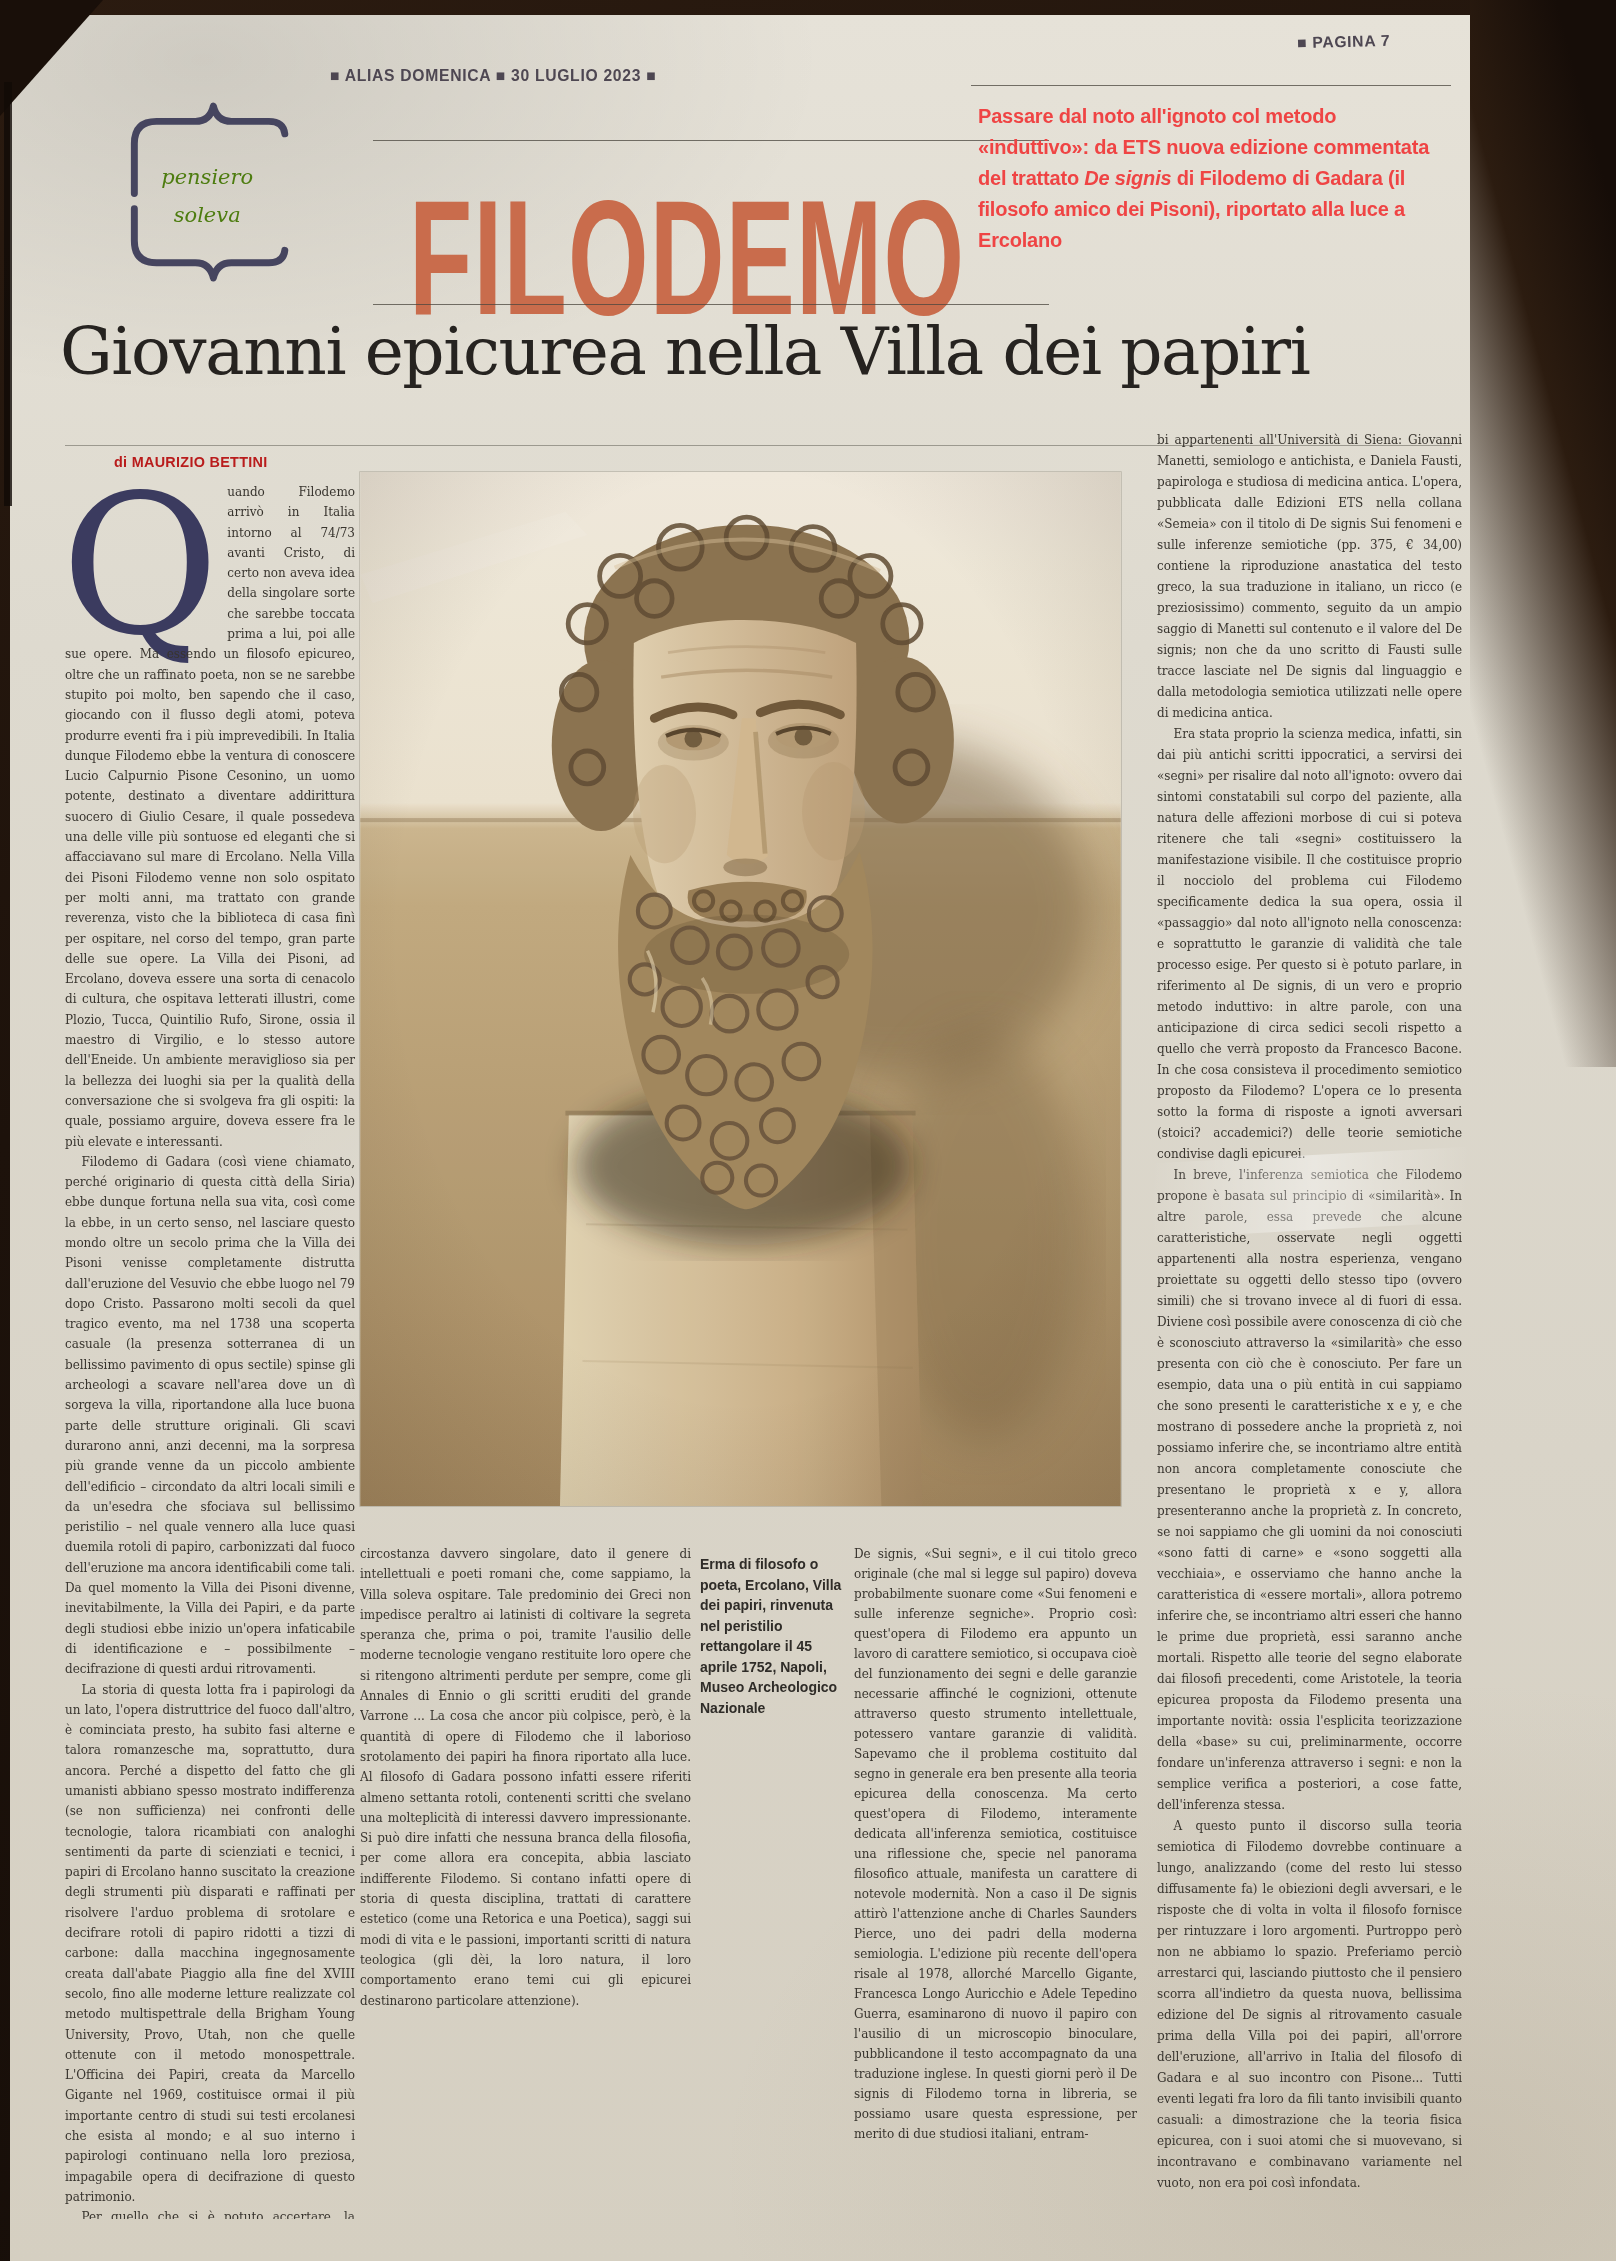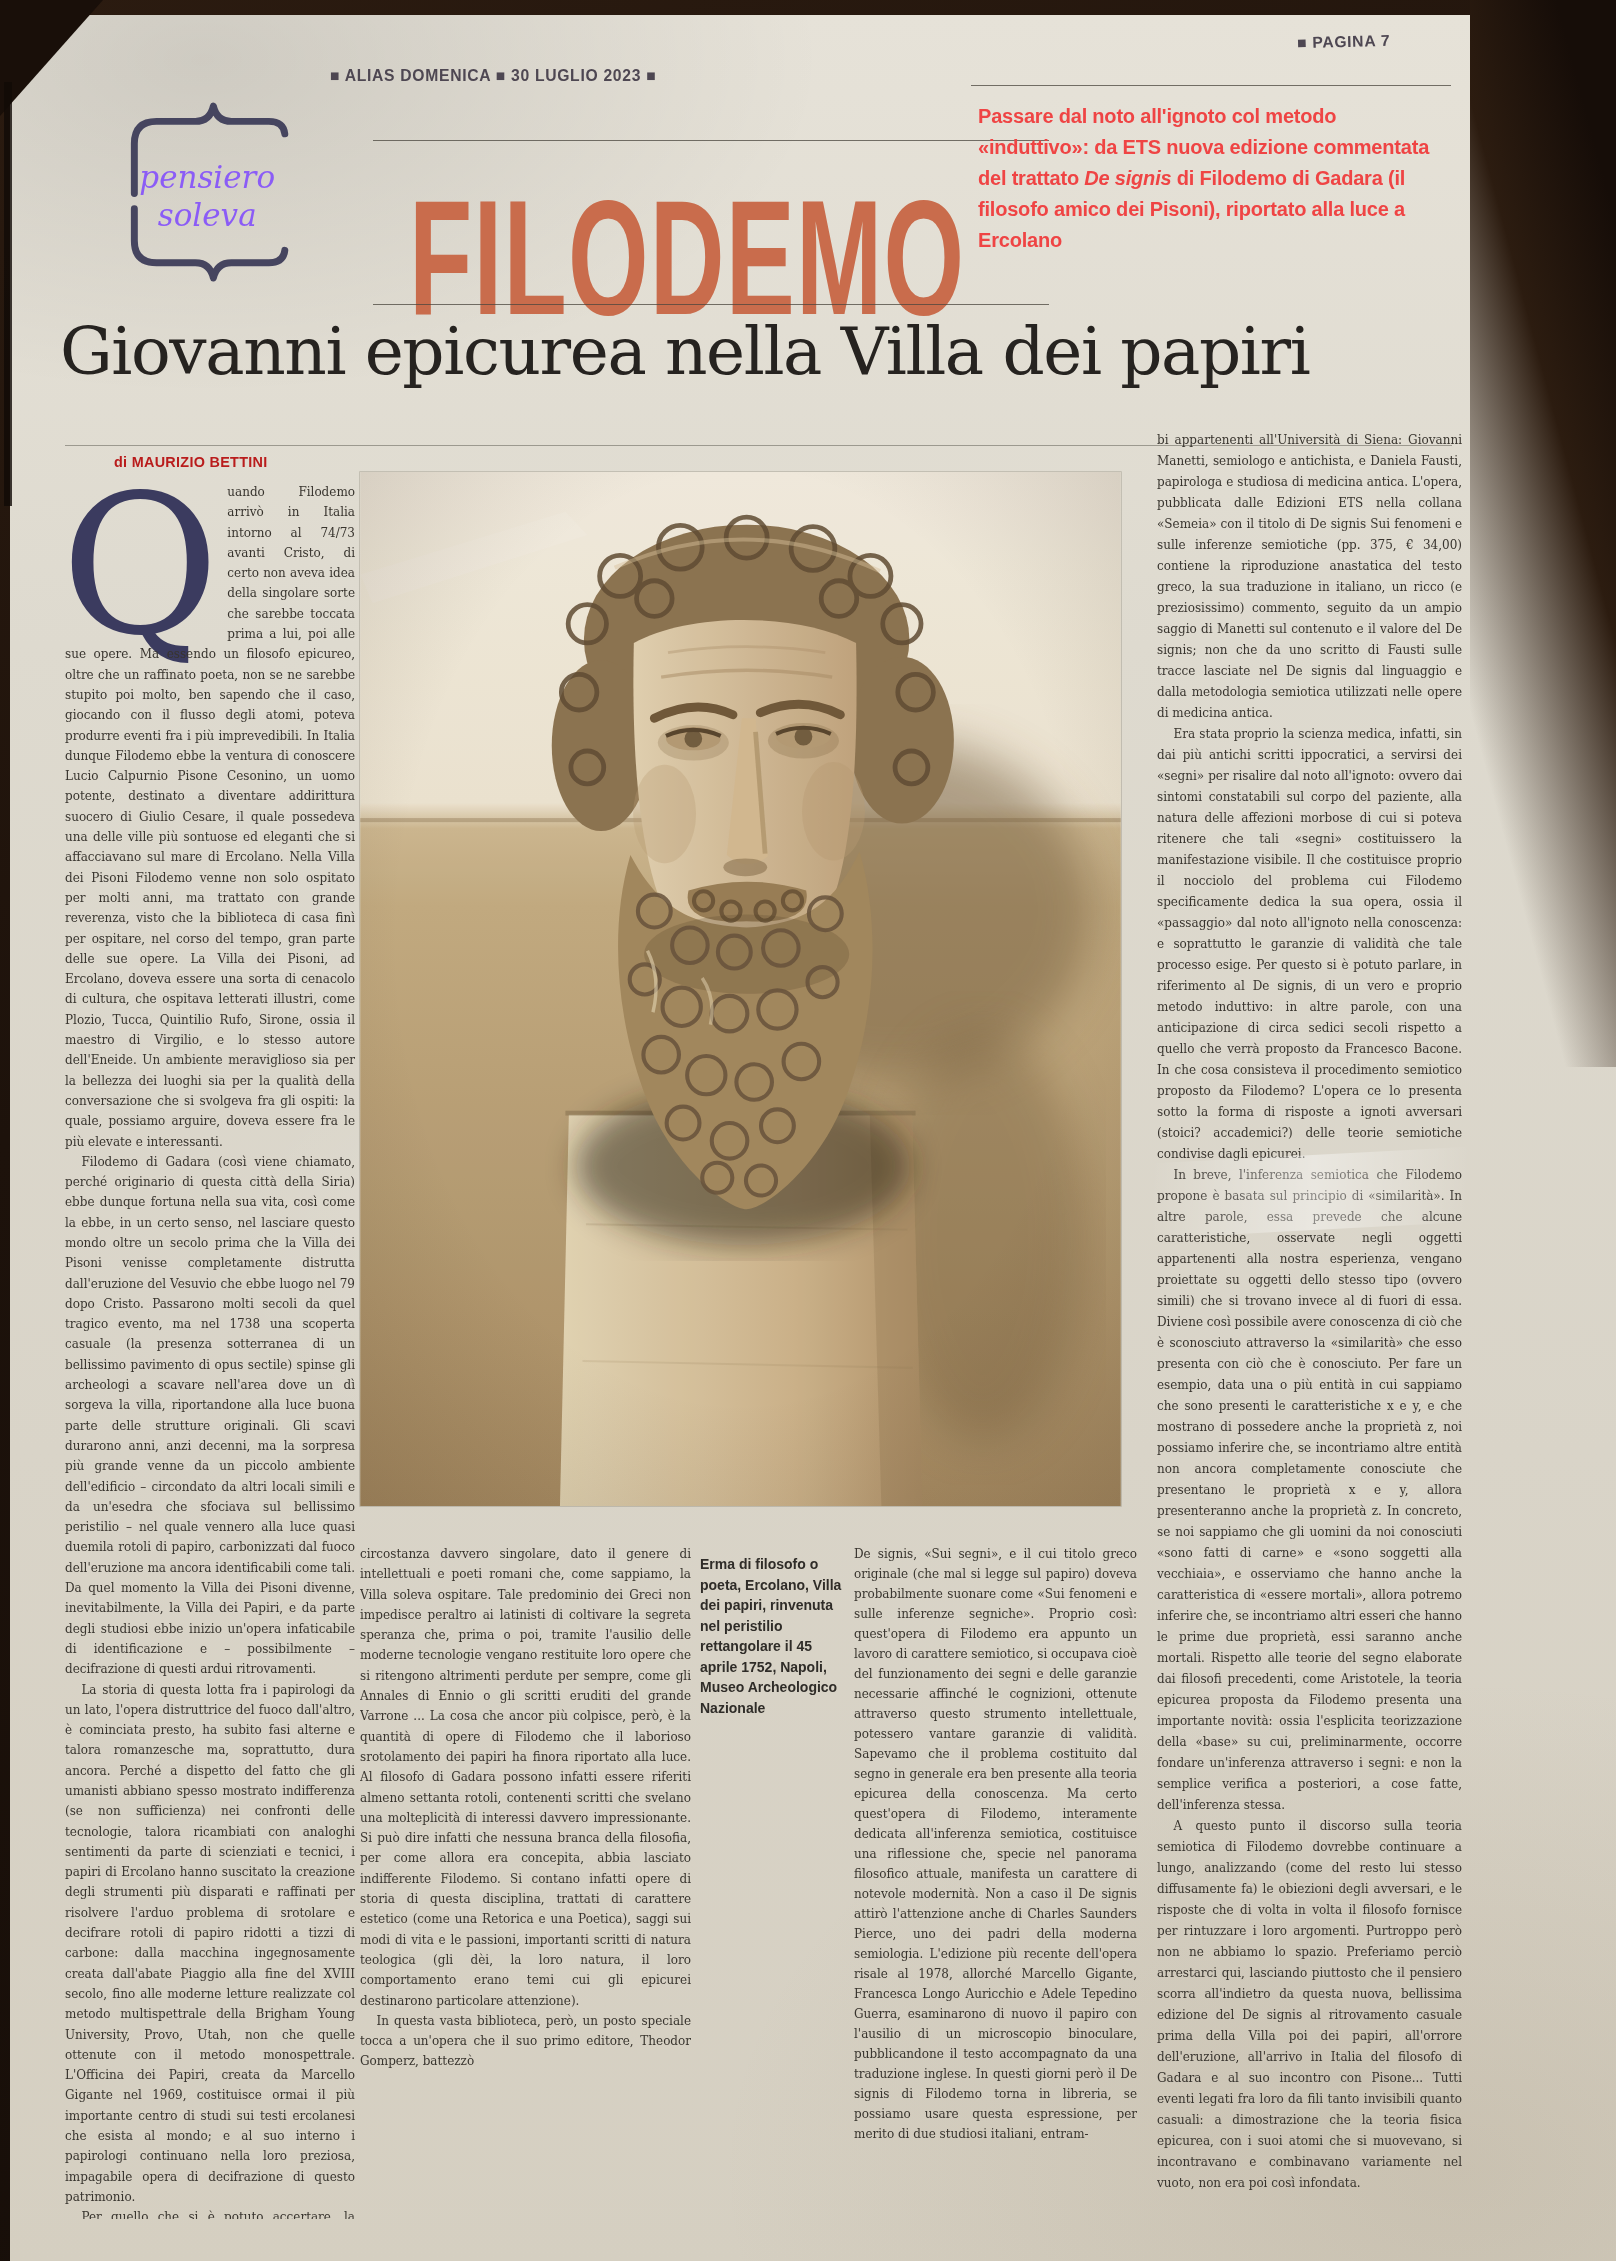--- a/index.html
+++ b/index.html
@@ -29,21 +29,21 @@
   .rule.thin{height:1.4px;background:rgba(74,70,62,0.75);}
 
   .masthead{position:absolute;font-family:"Liberation Sans",sans-serif;font-weight:bold;
     color:#4e4752;font-size:15.7px;letter-spacing:0.7px;}
   #masthead-left{left:330px;top:67px;}
   #masthead-page{left:1297px;top:33px;transform:rotate(-1.6deg);}
 
   .kicker{position:absolute;left:108px;top:77px;width:208px;height:208px;}
   .kicker svg{position:absolute;left:0;top:0;}
   .kicker-text{position:absolute;left:0;right:9.6px;top:81px;text-align:center;
-    font-style:italic;font-size:31px;line-height:38px;color:#8b5cf6;}
+    font-style:italic;font-size:21px;line-height:38px;color:#4d7c0f;}
 
   #banner-title{position:absolute;left:378px;top:163px;width:674px;text-align:left;}
   #banner-title span{display:inline-block;font-family:"Liberation Sans",sans-serif;
     font-weight:bold;font-size:115px;letter-spacing:1.4px;color:#c96c4c;
     transform:scale(0.9,1.42);transform-origin:top center;white-space:nowrap;}
 
   .intro{position:absolute;left:978px;top:101px;width:462px;
     font-family:"Liberation Sans",sans-serif;font-weight:bold;font-size:20px;
     line-height:31px;color:#ef4444;letter-spacing:-0.2px;}
   .intro .wtitle{font-style:italic;}
@@ -243,21 +243,20 @@
     <path d="M 420,700 Q 440,740 428,790" fill="none" stroke="#e8dab8" stroke-width="5" opacity="0.6"></path>
     <path d="M 500,740 Q 520,770 512,808" fill="none" stroke="#e8dab8" stroke-width="5" opacity="0.5"></path>
   </g>
 
   <rect x="0" y="0" width="1112" height="1512" fill="#b08d5e" opacity="0.05"></rect>
   <rect x="0" y="0" width="1112" height="1512" fill="url(#gVig)"></rect>
 </svg>
 
 <div class="body-col" id="col2">
   <p class="first">circostanza davvero singolare, dato il genere di intellettuali e poeti romani che, come sappiamo, la Villa soleva ospitare. Tale predominio dei Greci non impedisce peraltro ai latinisti di coltivare la segreta speranza che, prima o poi, tramite l'ausilio delle moderne tecnologie vengano restituite loro opere che si ritengono altrimenti perdute per sempre, come gli Annales di Ennio o gli scritti eruditi del grande Varrone ... La cosa che ancor più colpisce, però, è la quantità di opere di Filodemo che il laborioso srotolamento dei papiri ha finora riportato alla luce. Al filosofo di Gadara possono infatti essere riferiti almeno settanta rotoli, contenenti scritti che svelano una molteplicità di interessi davvero impressionante. Si può dire infatti che nessuna branca della filosofia, per come allora era concepita, abbia lasciato indifferente Filodemo. Si contano infatti opere di storia di questa disciplina, trattati di carattere estetico (come una Retorica e una Poetica), saggi sui modi di vita e le passioni, importanti scritti di natura teologica (gli dèi, la loro natura, il loro comportamento erano temi cui gli epicurei destinarono particolare attenzione).</p>
-  <p>In questa vasta biblioteca, però, un posto speciale tocca a un'opera che il suo primo editore, Theodor Gomperz, battezzò</p>
 </div>
 
 <div id="caption">Erma di filosofo o poeta, Ercolano, Villa dei papiri, rinvenuta nel peristilio rettangolare il 45 aprile 1752, Napoli, Museo Archeologico Nazionale</div>
 
 <div class="body-col" id="col4">
   <p class="first">De signis, «Sui segni», e il cui titolo greco originale (che mal si legge sul papiro) doveva probabilmente suonare come «Sui fenomeni e sulle inferenze segniche». Proprio così: quest'opera di Filodemo era appunto un lavoro di carattere semiotico, si occupava cioè del funzionamento dei segni e delle garanzie necessarie affinché le cognizioni, ottenute attraverso questo strumento intellettuale, potessero vantare garanzie di validità. Sapevamo che il problema costituito dal segno in generale era ben presente alla teoria epicurea della conoscenza. Ma certo quest'opera di Filodemo, interamente dedicata all'inferenza semiotica, costituisce una riflessione che, specie nel panorama filosofico attuale, manifesta un carattere di notevole modernità. Non a caso il De signis attirò l'attenzione anche di Charles Saunders Pierce, uno dei padri della moderna semiologia. L'edizione più recente dell'opera risale al 1978, allorché Marcello Gigante, Francesca Longo Auricchio e Adele Tepedino Guerra, esaminarono di nuovo il papiro con l'ausilio di un microscopio binoculare, pubblicandone il testo accompagnato da una traduzione inglese. In questi giorni però il De signis di Filodemo torna in libreria, se possiamo usare questa espressione, per merito di due studiosi italiani, entram-</p>
 </div>
 
 <div class="body-col" id="col5">
   <p class="first">bi appartenenti all'Università di Siena: Giovanni Manetti, semiologo e antichista, e Daniela Fausti, papirologa e studiosa di medicina antica. L'opera, pubblicata dalle Edizioni ETS nella collana «Semeia» con il titolo di De signis Sui fenomeni e sulle inferenze semiotiche (pp. 375, € 34,00) contiene la riproduzione anastatica del testo greco, la sua traduzione in italiano, un ricco (e preziosissimo) commento, seguito da un ampio saggio di Manetti sul contenuto e il valore del De signis; non che da uno scritto di Fausti sulle tracce lasciate nel De signis dal linguaggio e dalla metodologia semiotica utilizzati nelle opere di medicina antica.</p>

